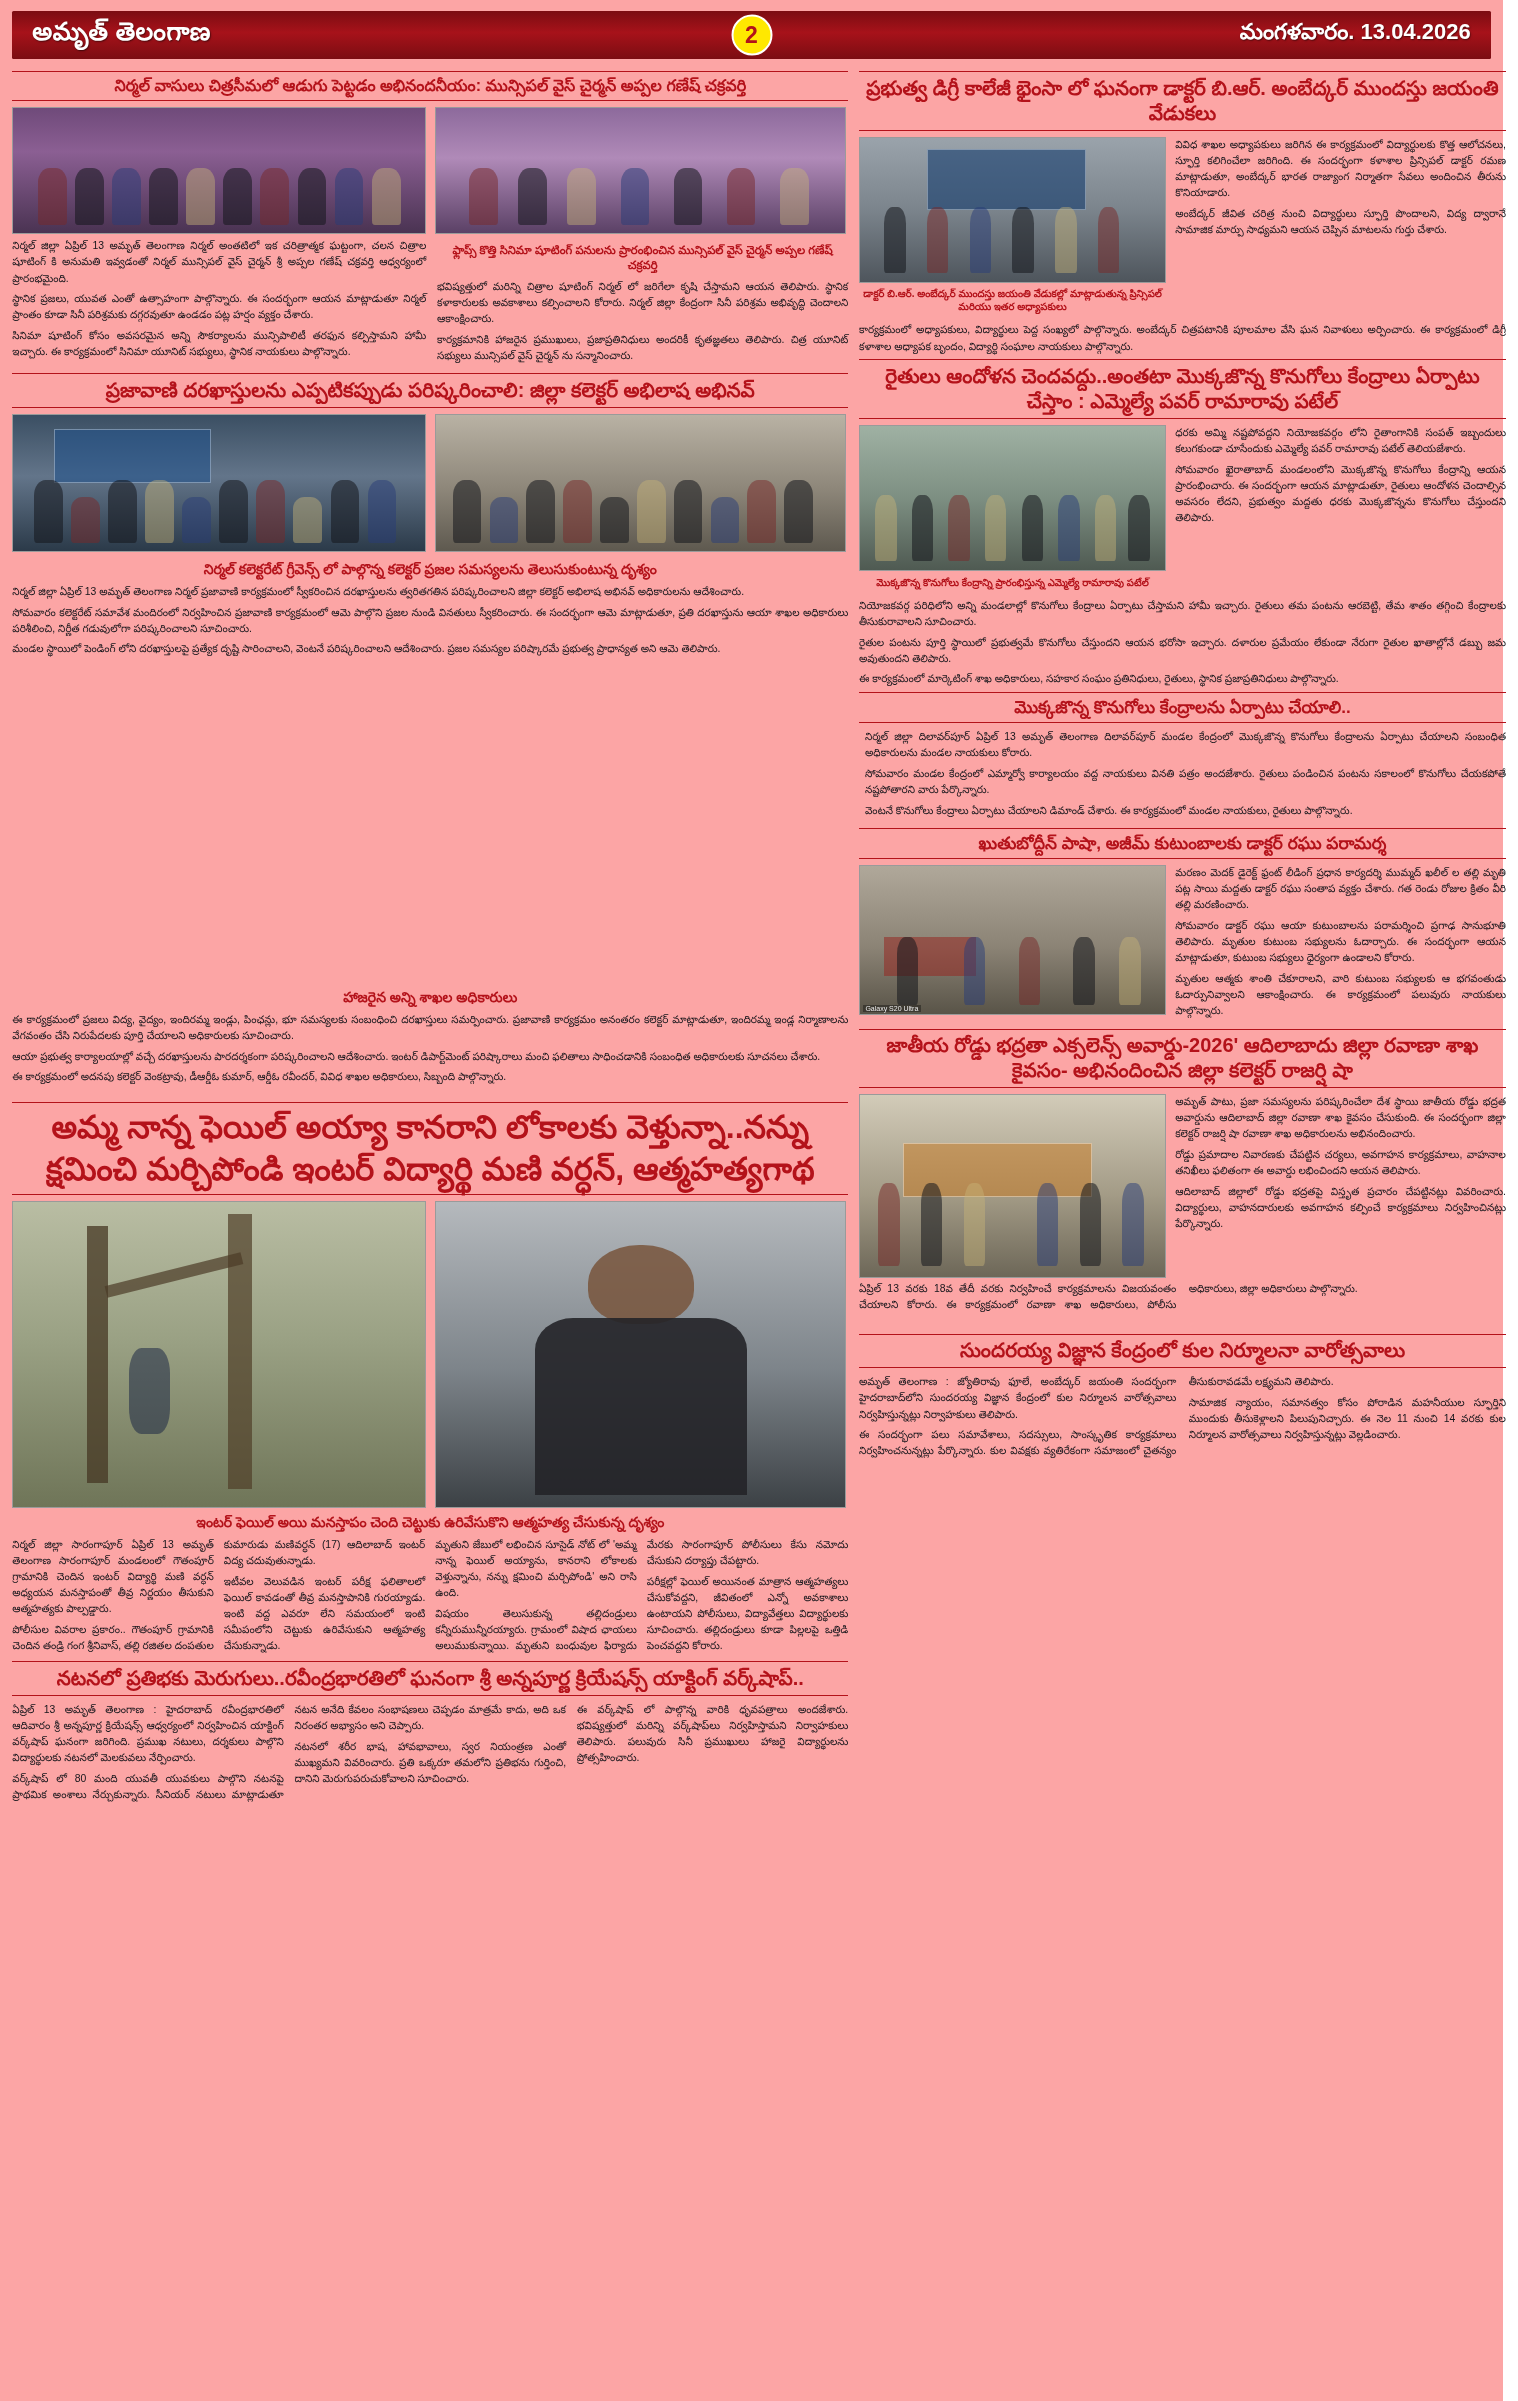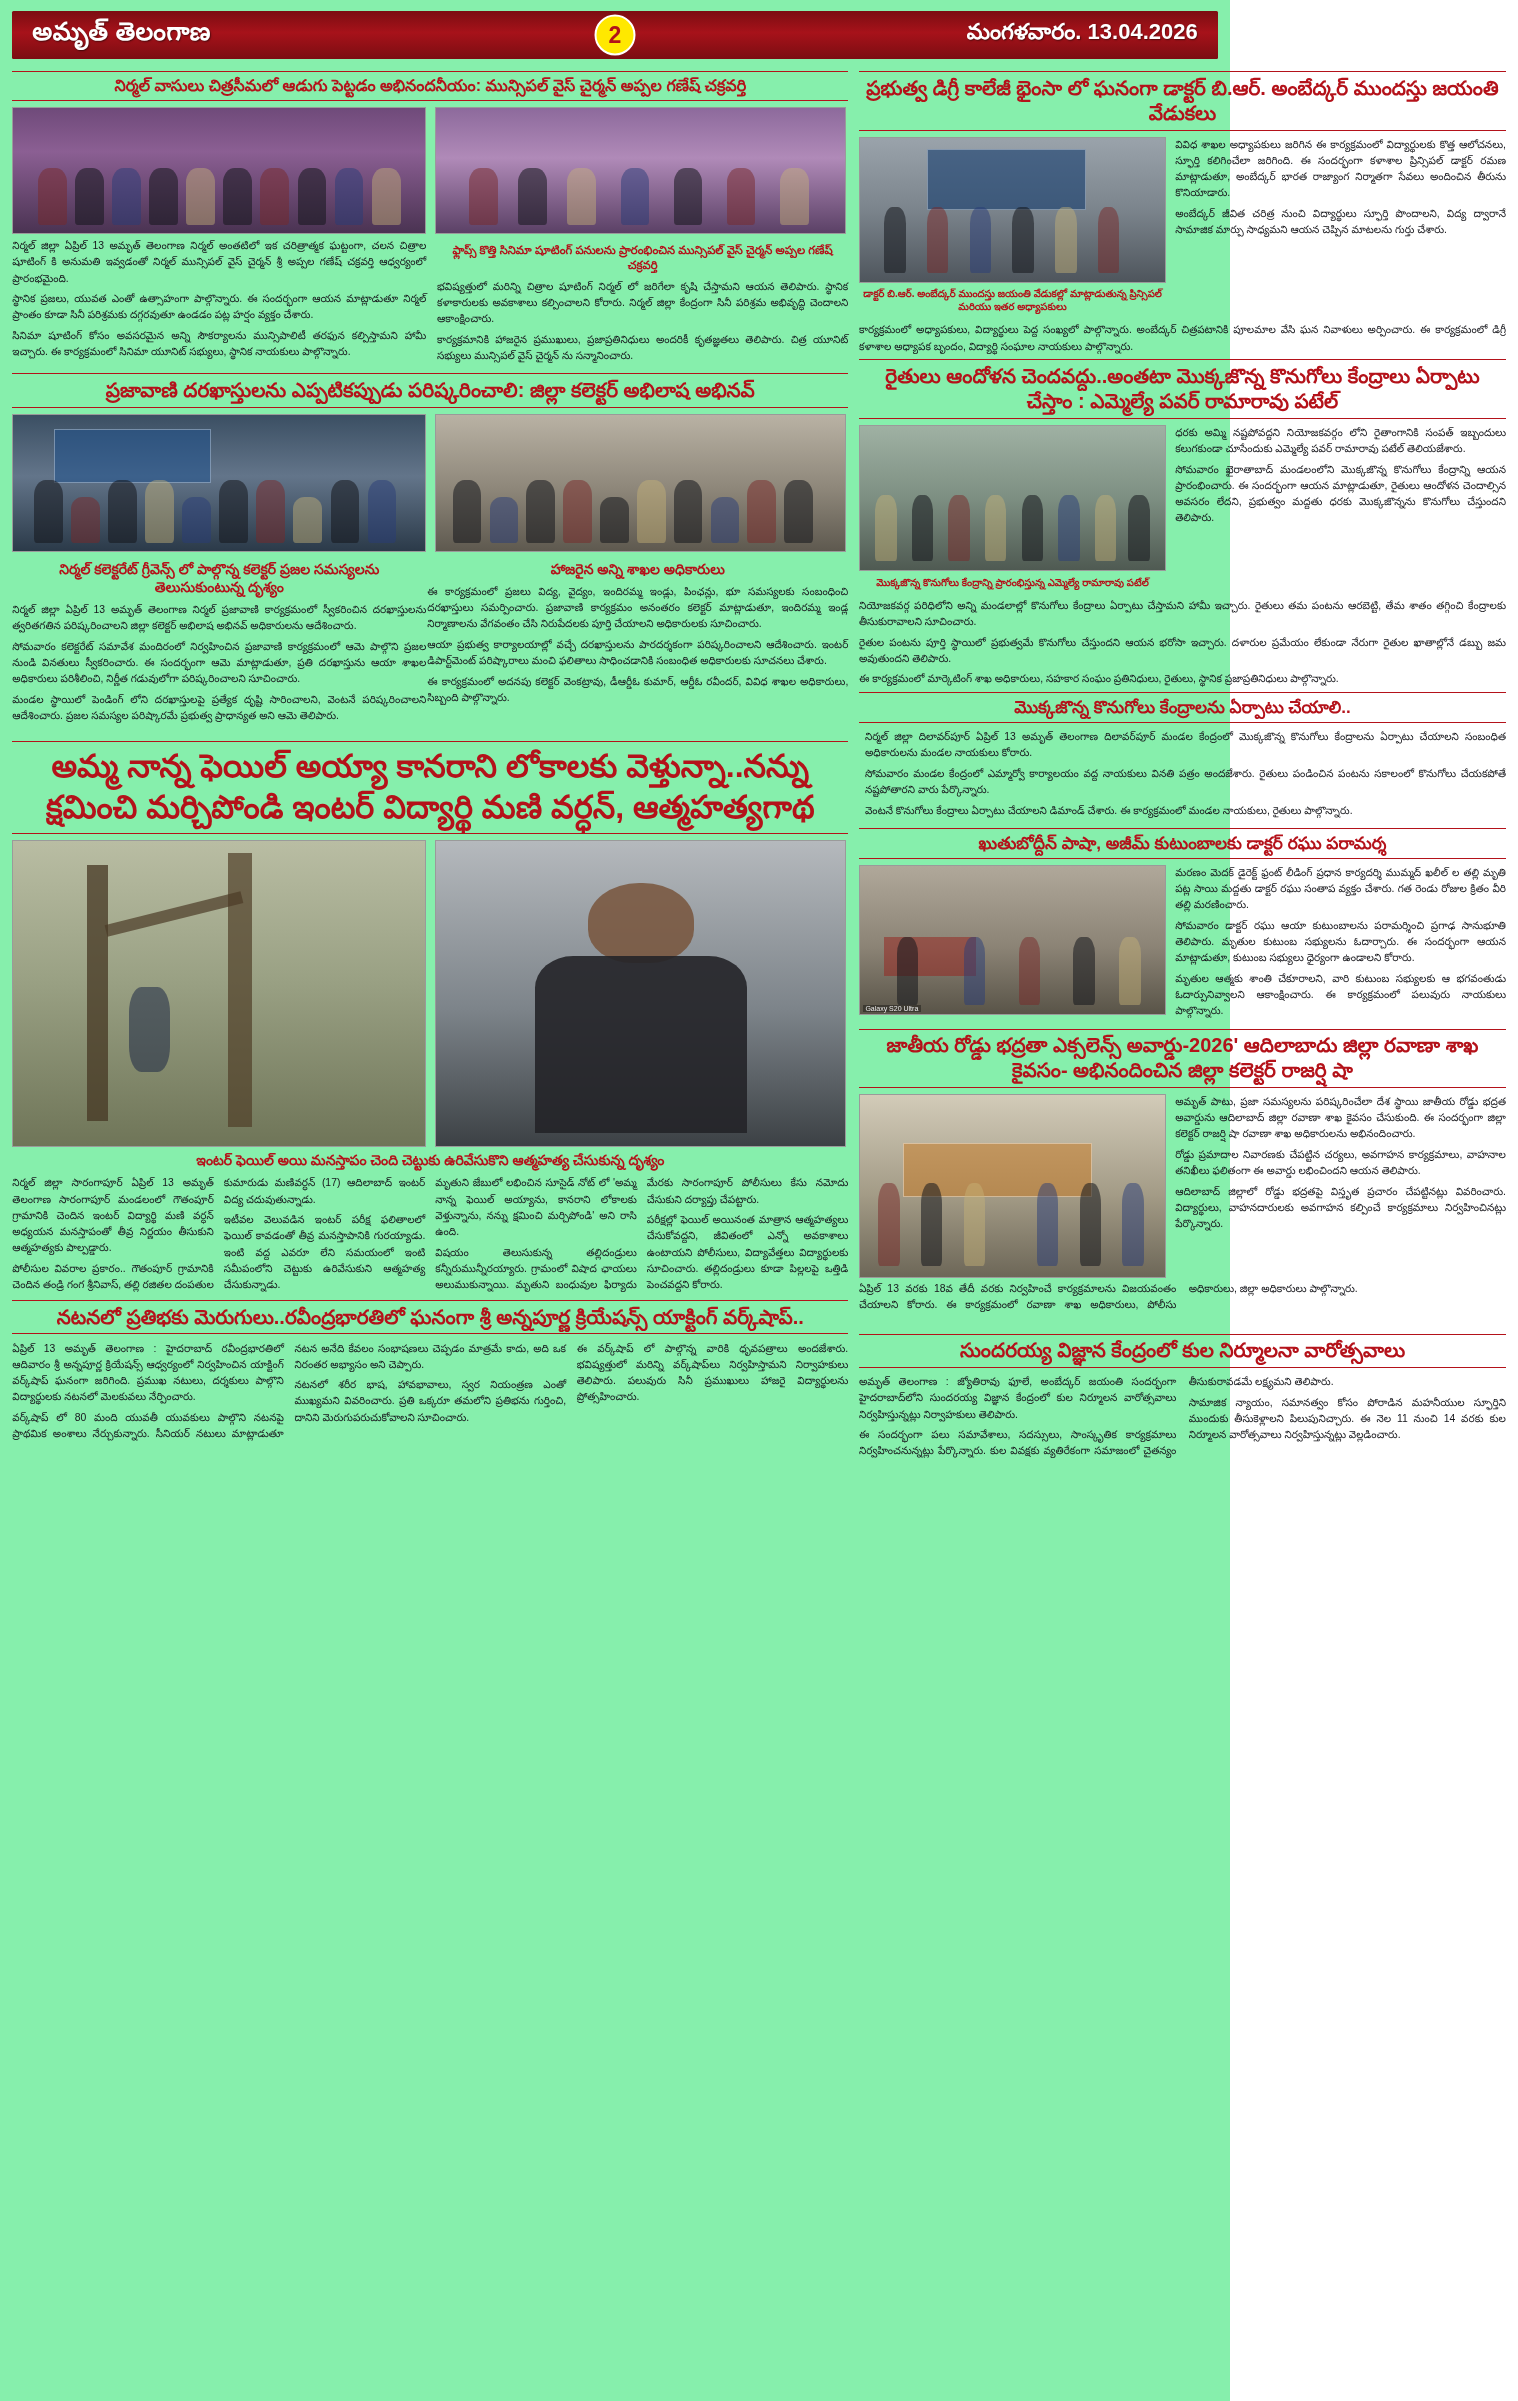--- a/index.html
+++ b/index.html
@@ -4,25 +4,25 @@
 <style>
   * { box-sizing: border-box; }
   body {
     margin: 0;
     padding: 0;
     background: #ffffff;
     font-family: "Liberation Sans", sans-serif;
     width: 1518px;
   }
   .page {
-    width: 1230px;
+    width: 1503px;
     min-height: 2401px;
     position: relative;
     padding: 10.7px 12.3px 7.7px 12.3px;
-    background: #86efac;
+    background: #fca5a5;
   }
 
   
   .masthead {
     position: relative;
     height: 48px;
     background: linear-gradient(180deg,#7b0d12 0%, #a7121a 45%, #7b0d12 100%);
     border-radius: 1.5px;
     display: flex;
     align-items: center;
@@ -246,21 +246,21 @@
                 <i class="s" style="left:40%"></i>
                 <i class="c3" style="left:49%"></i>
               <i style="left:58%"></i>
                 <i class="c2 s" style="left:67%"></i>
                 <i class="c1" style="left:76%"></i>
               <i style="left:85%"></i>
             </div>
           </div>
         </div>
 
-        <div style="display:flex;gap:1px;margin-top:3.1px;">
+        <div style="display:flex;gap:14px;margin-top:3.1px;flex-direction:column;">
           <div style="flex:0 0 414px;">
             <div class="caption">నిర్మల్ కలెక్టరేట్ గ్రీవెన్స్ లో పాల్గొన్న కలెక్టర్ ప్రజల సమస్యలను తెలుసుకుంటున్న దృశ్యం</div>
             <div class="news">
               <p>నిర్మల్ జిల్లా ఏప్రిల్ 13 అమృత్ తెలంగాణ నిర్మల్ ప్రజావాణి కార్యక్రమంలో స్వీకరించిన దరఖాస్తులను త్వరితగతిన పరిష్కరించాలని జిల్లా కలెక్టర్ అభిలాష అభినవ్ అధికారులను ఆదేశించారు.</p>
               <p>సోమవారం కలెక్టరేట్ సమావేశ మందిరంలో నిర్వహించిన ప్రజావాణి కార్యక్రమంలో ఆమె పాల్గొని ప్రజల నుండి వినతులు స్వీకరించారు. ఈ సందర్భంగా ఆమె మాట్లాడుతూ, ప్రతి దరఖాస్తును ఆయా శాఖల అధికారులు పరిశీలించి, నిర్ణీత గడువులోగా పరిష్కరించాలని సూచించారు.</p>
               <p>మండల స్థాయిలో పెండింగ్ లోని దరఖాస్తులపై ప్రత్యేక దృష్టి సారించాలని, వెంటనే పరిష్కరించాలని ఆదేశించారు. ప్రజల సమస్యల పరిష్కారమే ప్రభుత్వ ప్రాధాన్యత అని ఆమె తెలిపారు.</p>
             </div>
           </div>
           <div style="flex:1;">
             <div class="caption">హాజరైన అన్ని శాఖల అధికారులు</div>

